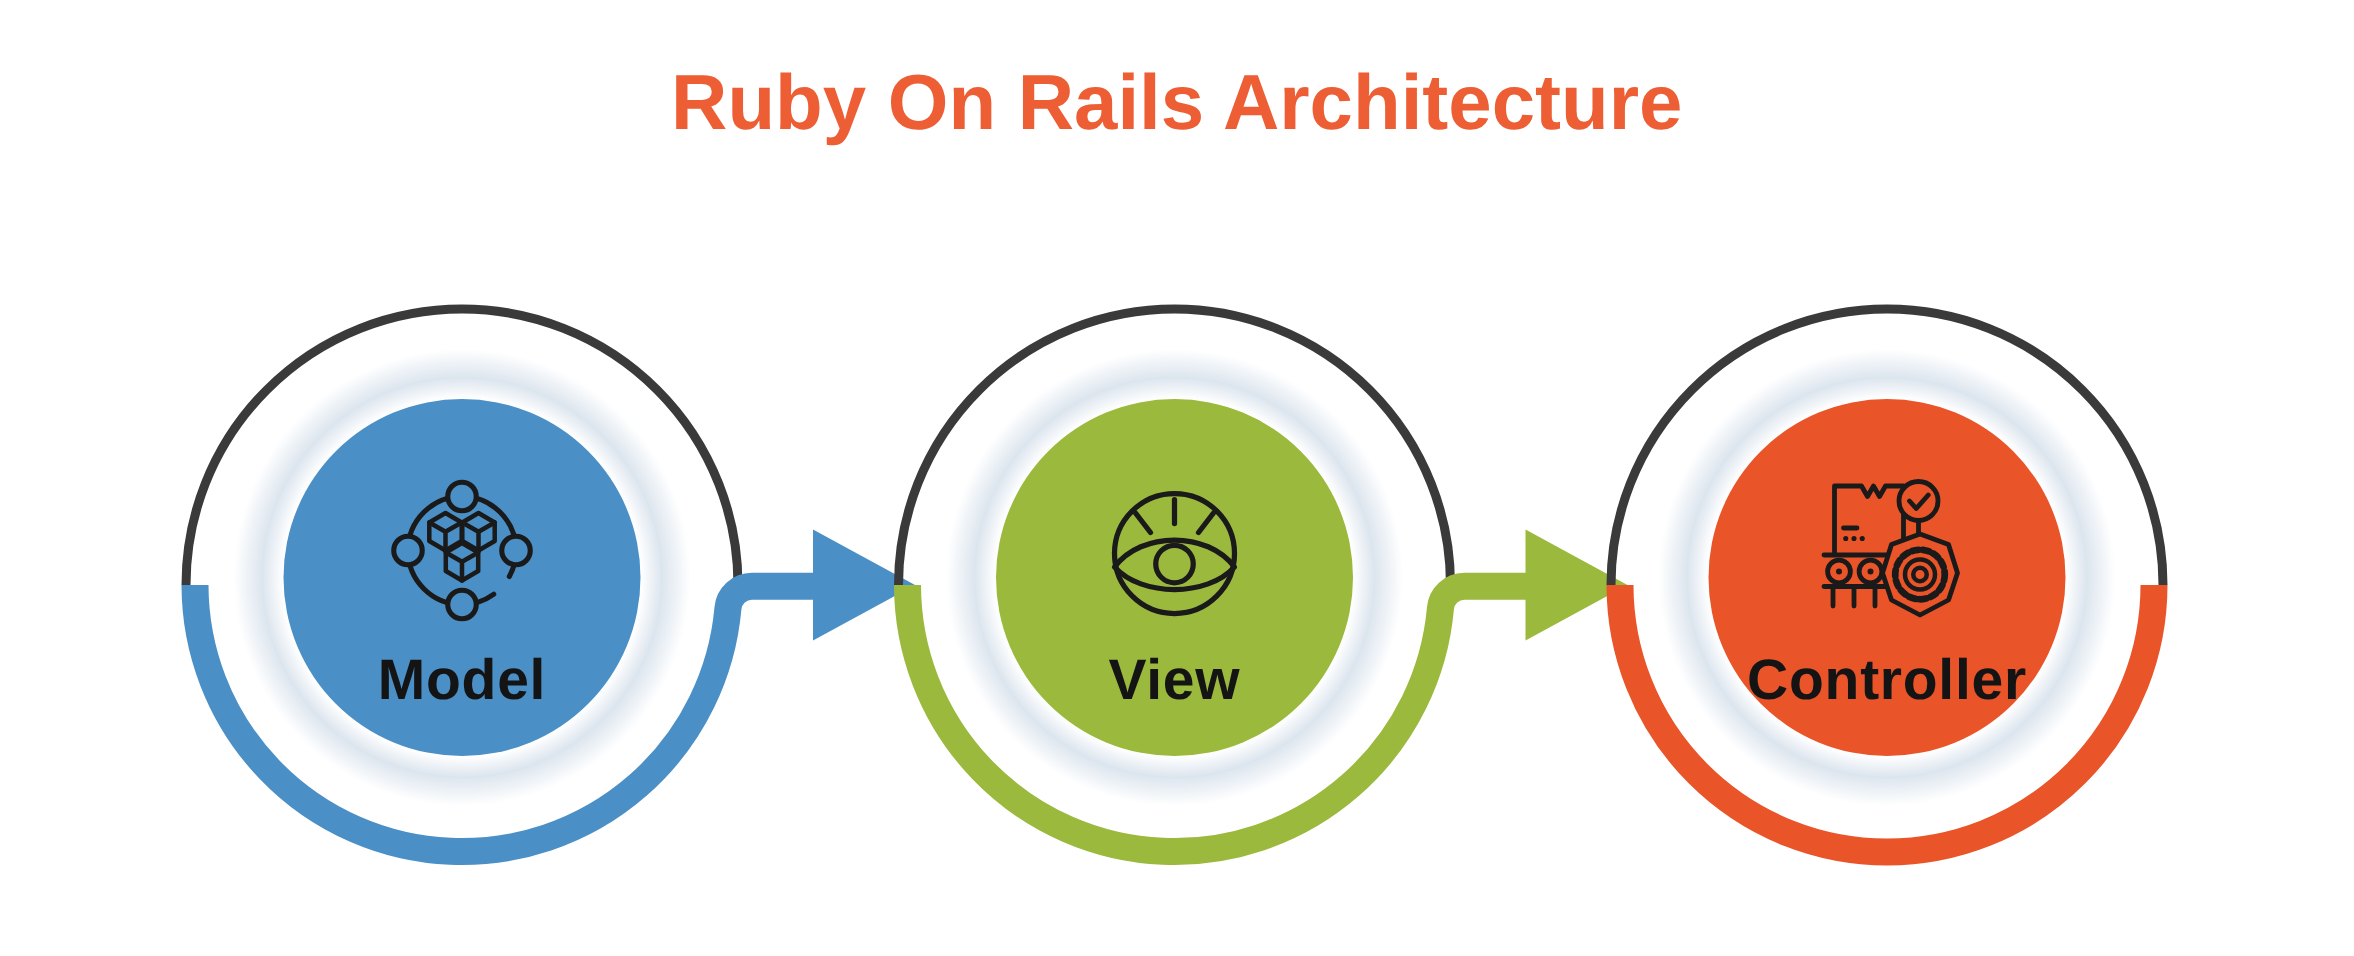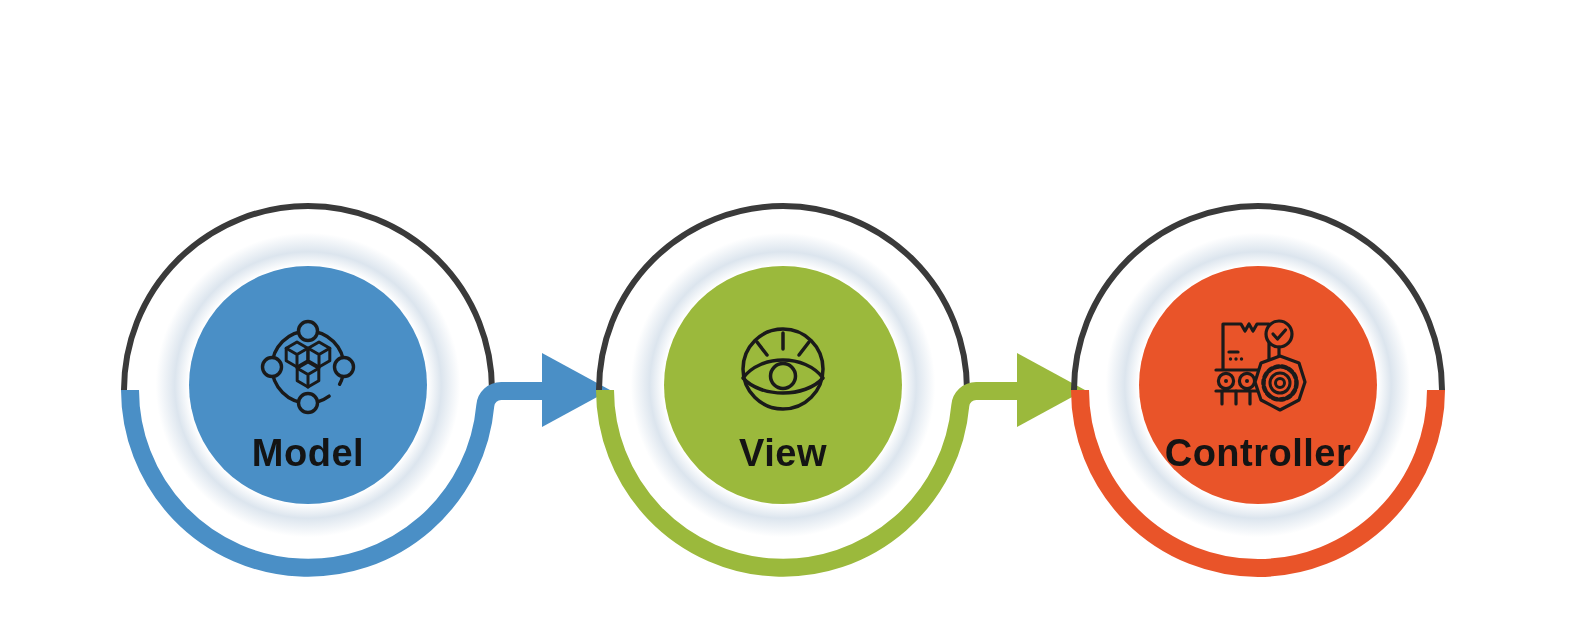--- a/index.html
+++ b/index.html
@@ -7,20 +7,21 @@
           font-family:"Liberation Sans",sans-serif;}
   .title{position:absolute;top:42px;left:0;right:0;margin:0;text-align:center;
          font:700 52px/1.05 "Liberation Sans",sans-serif;letter-spacing:0px;}
   #diagram-svg{position:absolute;top:0;left:0;}
   .step-label{font:700 38px "Liberation Sans",sans-serif;fill:#141414;letter-spacing:0.5px;}
 </style>
 </head>
 <body>
 
 <div class="canvas">
+  <h1 class="title" style="color: rgb(237, 94, 53);">Ruby On Rails Architecture</h1>
 
   <svg id="diagram-svg" width="1569" height="637" viewBox="0 0 1569 637">
     <defs>
       <radialGradient id="soft-ring">
         <stop offset="0" stop-color="#ffffff"></stop>
         <stop offset="0.69" stop-color="#ffffff"></stop>
         <stop offset="0.77" stop-color="#dce5ee"></stop>
         <stop offset="0.88" stop-color="#ffffff"></stop>
         <stop offset="1" stop-color="#ffffff"></stop>
       </radialGradient>

